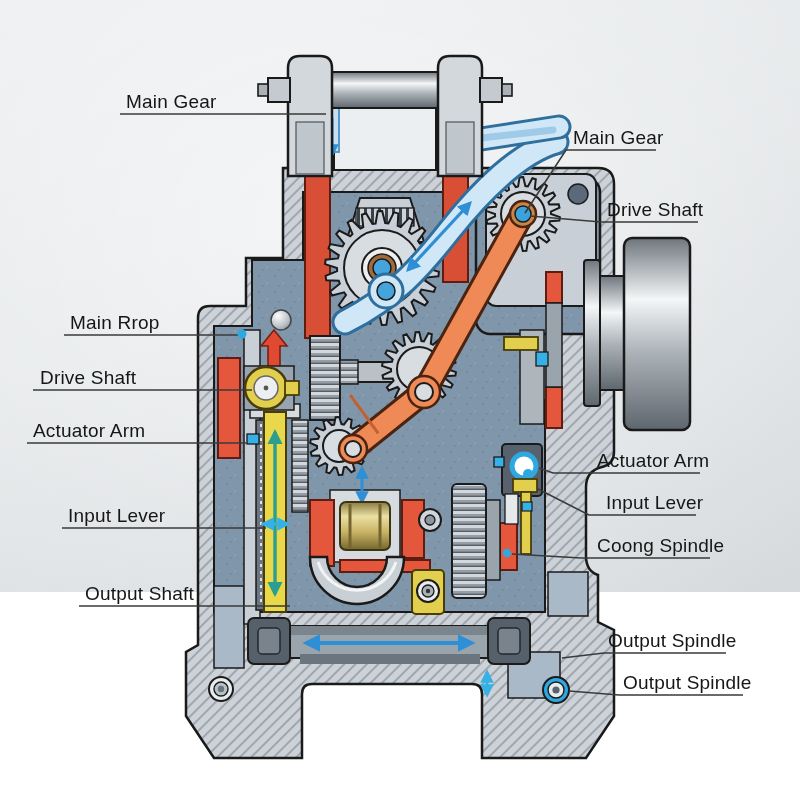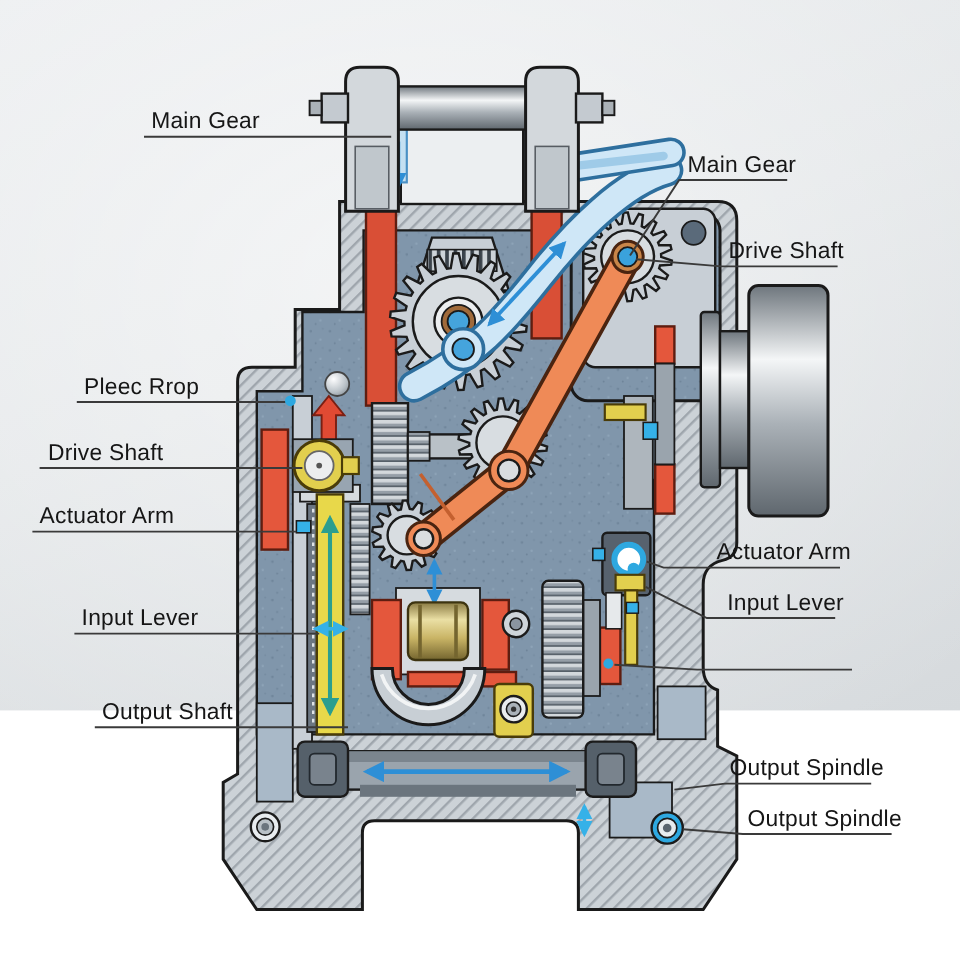--- a/index.html
+++ b/index.html
@@ -269,23 +269,24 @@
     <polyline points="710,558 581,558 512,554"></polyline>
     <polyline points="726,653 604,653 562,658"></polyline>
     <polyline points="743,695 619,695 569,691"></polyline>
     <circle cx="242" cy="334" r="4.5" fill="#2ea8e0" stroke="none"></circle>
   </g>
 </svg>
 
 <div class="lbl" style="left:126px;top:91px">Main Gear</div>
 <div class="lbl" style="left:573px;top:127px">Main Gear</div>
 <div class="lbl" style="left:607px;top:199px">Drive Shaft</div>
-<div class="lbl" style="left:70px;top:312px">Pleec Rrop</div>
+<div class="lbl" style="left:70px;top:312px">Main Rrop</div>
 <div class="lbl" style="left:40px;top:367px">Drive Shaft</div>
 <div class="lbl" style="left:33px;top:420px">Actuator Arm</div>
 <div class="lbl" style="left:68px;top:505px">Input Lever</div>
 <div class="lbl" style="left:85px;top:583px">Output Shaft</div>
 <div class="lbl" style="left:597px;top:450px">Actuator Arm</div>
 <div class="lbl" style="left:606px;top:492px">Input Lever</div>
+<div class="lbl" style="left:597px;top:535px">Coong Spindle</div>
 <div class="lbl" style="left:608px;top:630px">Output Spindle</div>
 <div class="lbl" style="left:623px;top:672px">Output Spindle</div>
 
 </div>
 
 </body></html>

